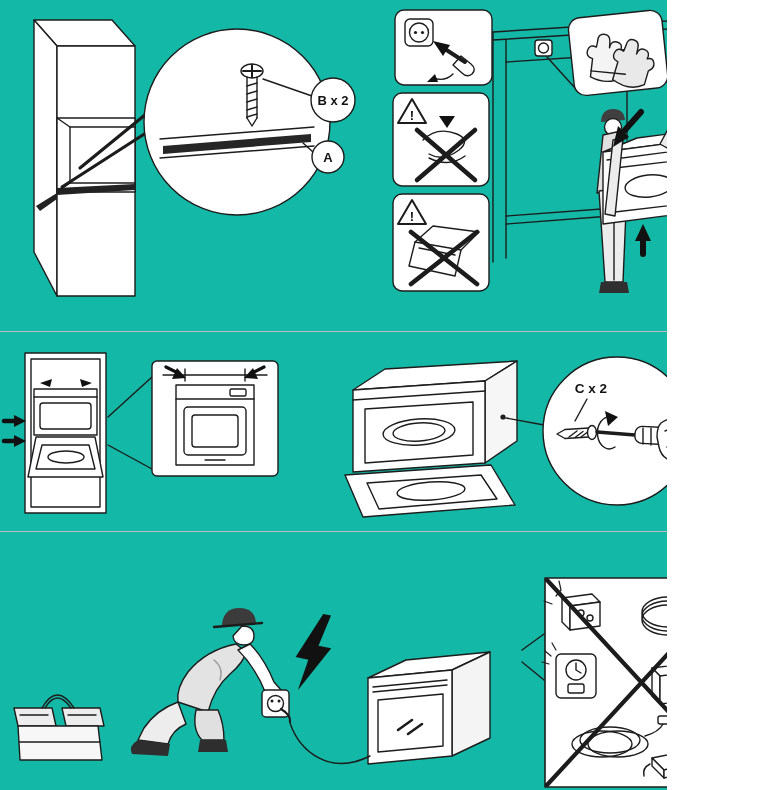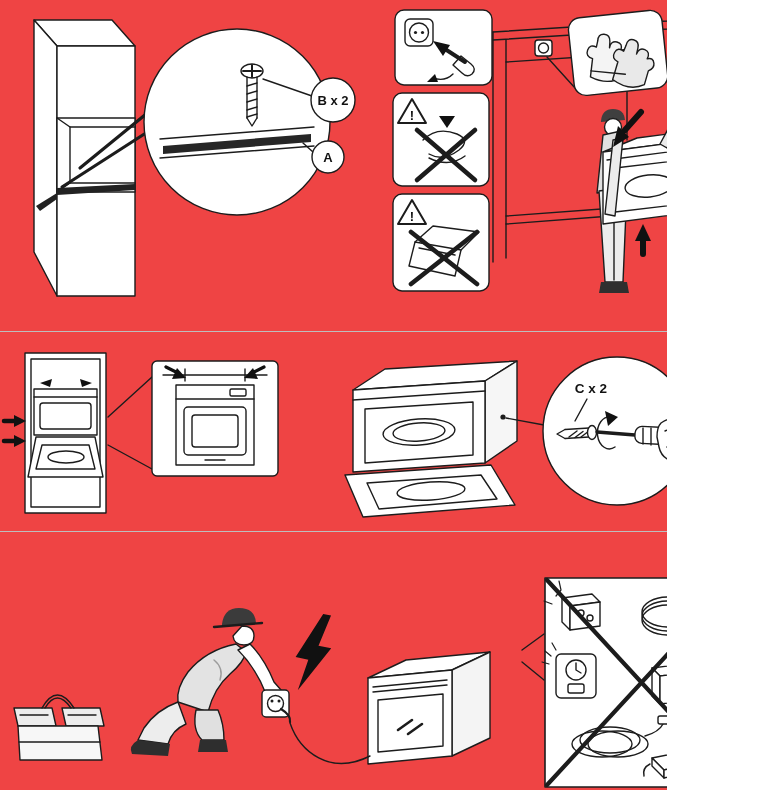--- a/index.html
+++ b/index.html
@@ -1,18 +1,18 @@
 <!DOCTYPE html>
 <html><head>
 <meta charset="utf-8">
 <style>
   * { box-sizing: border-box; }
   html, body { margin: 0; padding: 0; background: #ffffff; }
   body { font-family: "Liberation Sans", sans-serif; }
-  .page { position: relative; width: 667px; height: 790px; background: #ef4444; overflow: hidden; }
+  .page { position: relative; width: 667px; height: 790px; background: #14b8a6; overflow: hidden; }
   .abs { position: absolute; }
   .divider { position: absolute; left: 0; width: 759px; height: 0; border-top: 1px solid #bdbdbd; }
   svg text { font-family: "Liberation Sans", sans-serif; }
 </style>
 </head>
 <body>
 
 <div class="page">
 
   <svg class="abs" style="left:0;top:0" width="380" height="332" viewBox="0 0 380 332">

